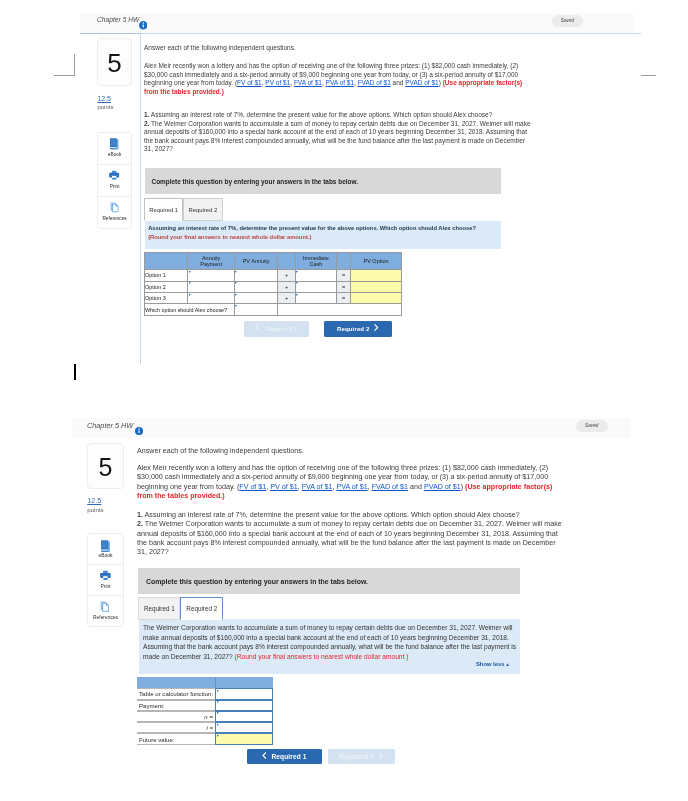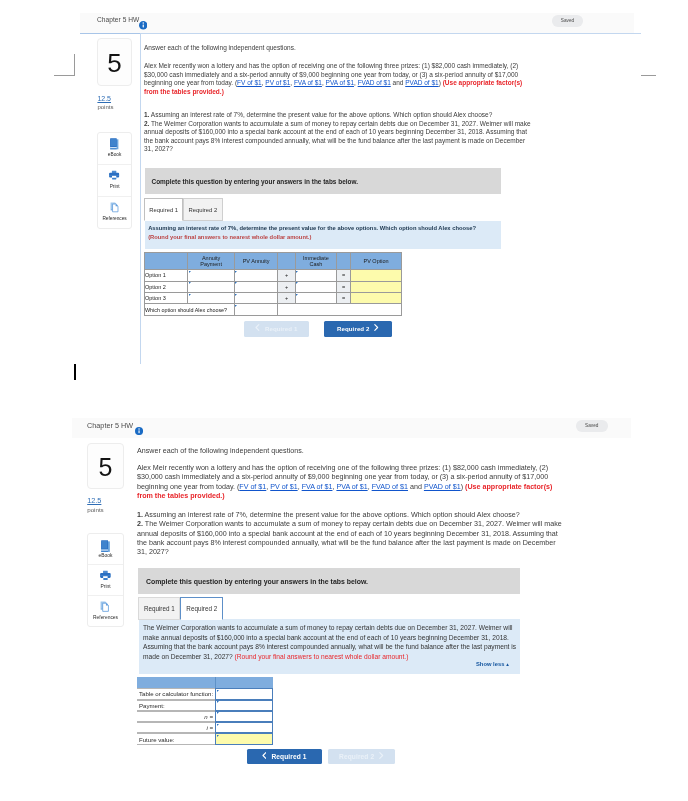--- a/index.html
+++ b/index.html
@@ -2,21 +2,21 @@
 <html><head>
 <meta charset="utf-8">
 <style>
   html,body{margin:0;padding:0;}
   body{width:688px;height:801px;background:#ffffff;
        font-family:"Liberation Sans",sans-serif;
        -webkit-font-smoothing:antialiased;overflow:hidden;}
   .panel{position:static;}
 
   
-  .hdr{position:absolute;background:#fafafa;}
+  .hdr{position:absolute;background:#fafafa;font-style:italic;}
   .hdr-title{position:absolute;left:17px;top:3.2px;font-size:6.6px;color:#4a4a4a;letter-spacing:.05px;}
   .info-icon{position:absolute;left:58.5px;top:2.8px;width:8.5px;height:8.5px;}
   .saved{position:absolute;top:2px;width:31px;height:11.5px;
          background:#eaebed;border-radius:6px;}
   .saved span{position:absolute;left:0;top:3.2px;width:31px;text-align:center;
               font-size:4.7px;color:#4a4a4a;}
 
   
   .crop{position:absolute;border-color:#9a9a9a;border-style:solid;}
 

